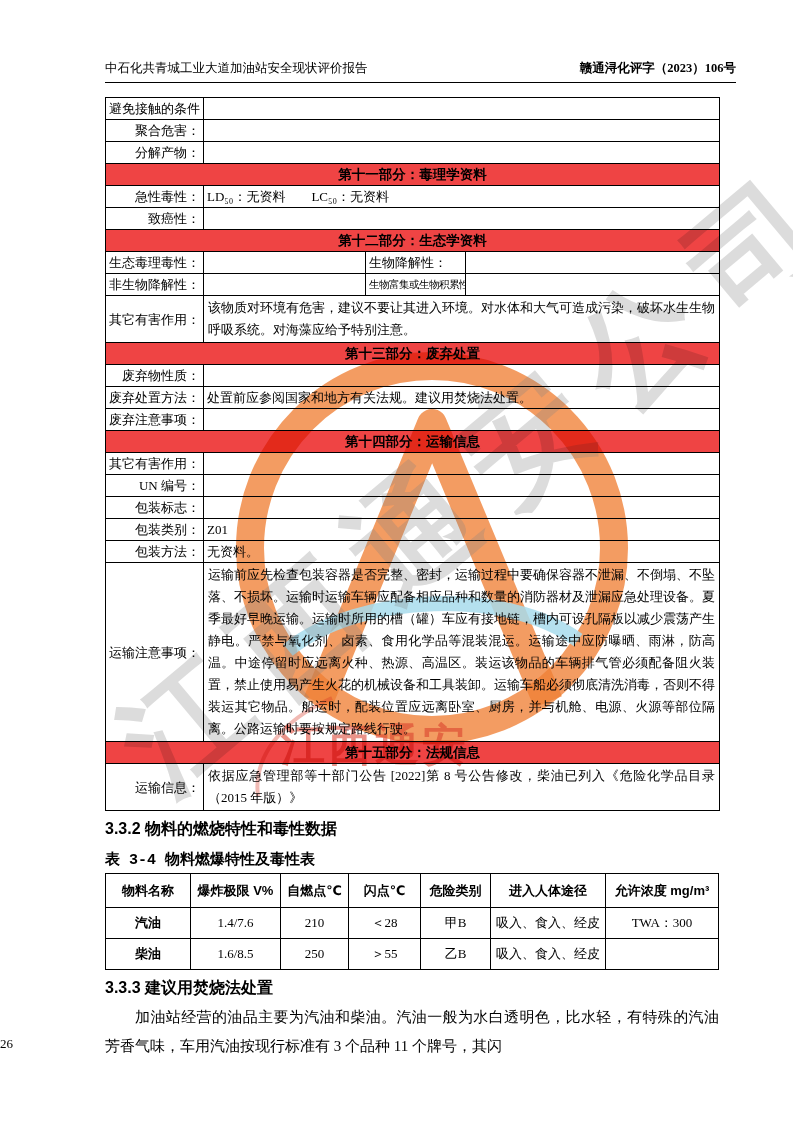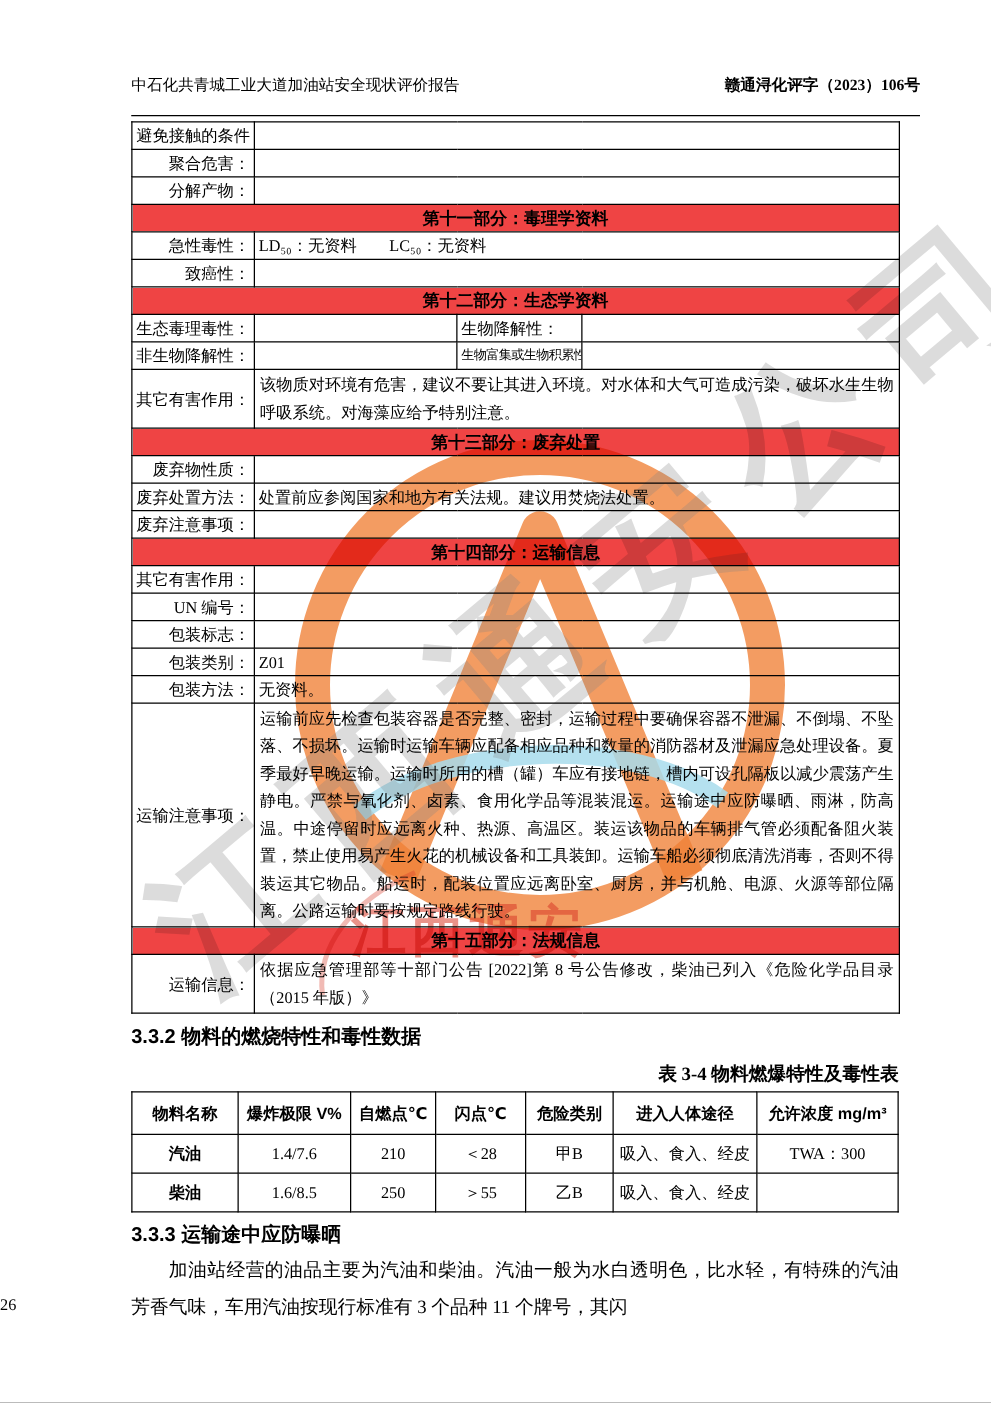--- a/index.html
+++ b/index.html
@@ -5,21 +5,21 @@
   html,body{margin:0;padding:0;background:#888;}
   .page{
     position:relative;width:793px;height:1122px;background:#ffffff;
     margin:0 auto;overflow:hidden;color:#000;
     font-family:"Liberation Serif","DejaVu Serif",serif;
   }
   
   .pg-header{
     position:absolute;left:105px;top:60px;width:631px;
     display:flex;justify-content:space-between;align-items:flex-end;
-    font-size:12.5px;padding-bottom:15px;border-bottom:1.5px solid #000;
+    font-size:12.5px;padding-bottom:5px;border-bottom:1.5px solid #000;
   }
   .pg-header .right{font-weight:bold;}
   
   .content{position:absolute;left:105px;top:97px;width:614px;z-index:1;}
   
   table.msds{border-collapse:collapse;table-layout:fixed;width:614px;border:1.5px solid #000;}
   table.msds td{
     border:1px solid #000;font-size:13px;line-height:21px;height:21px;
     padding:0 3px;overflow:hidden;vertical-align:middle;background:transparent;
   }
@@ -30,22 +30,22 @@
     font-family:"Liberation Sans","DejaVu Sans",sans-serif;font-size:13.5px;
   }
   table.msds td.multi{height:auto;line-height:22px;text-align:justify;padding:1px 4px;}
   
   .h-num{
     font-family:"Liberation Sans","DejaVu Sans",sans-serif;
     font-weight:bold;font-size:16px;margin:8px 0 4px 0;
   }
   .para{font-size:15px;line-height:29px;text-indent:2em;text-align:justify;margin:2px 0;}
   .tbl-title{
-    text-align:right;font-weight:bold;font-size:15px;margin:10px 0 4px 0;
-    font-family:Liberation Serif, serif;
+    text-align:left;font-weight:bold;font-size:15px;margin:10px 0 4px 0;
+    font-family:Liberation Mono, monospace;
   }
   
   table.t34{border-collapse:collapse;table-layout:fixed;width:613px;border:1.5px solid #000;}
   table.t34 th,table.t34 td{
     border:1px solid #000;text-align:center;vertical-align:middle;
     font-size:13px;height:22px;padding:4px 1px;overflow:hidden;background:transparent;
   }
   table.t34 th{
     font-family:"Liberation Sans","DejaVu Sans",sans-serif;font-weight:bold;height:25px;
   }
@@ -220,21 +220,21 @@
           <td>1.6/8.5</td>
           <td>250</td>
           <td>＞55</td>
           <td>乙B</td>
           <td>吸入、食入、经皮</td>
           <td></td>
         </tr>
       </tbody>
     </table>
 
-    <div class="h-num">3.3.3 运输途中应防曝晒</div>
+    <div class="h-num">3.3.3 建议用焚烧法处置</div>
     <div class="para">加油站经营的油品主要为汽油和柴油。汽油一般为水白透明色，比水轻，有特殊的汽油芳香气味，车用汽油按现行标准有 3 个品种 11 个牌号，其闪</div>
 
   </div>
 
   <div class="pg-num">26</div>
 
   <div class="watermark">
     <svg class="wm-svg" width="793" height="1122" viewBox="0 0 793 1122">
       <circle cx="432" cy="548" r="182" fill="none" stroke="#ef8036" stroke-width="28" opacity="0.78"></circle>
       <path d="M318,702 L432,424 L548,702" fill="none" stroke="#ef8036" stroke-width="30" stroke-linejoin="round" opacity="0.78"></path>

